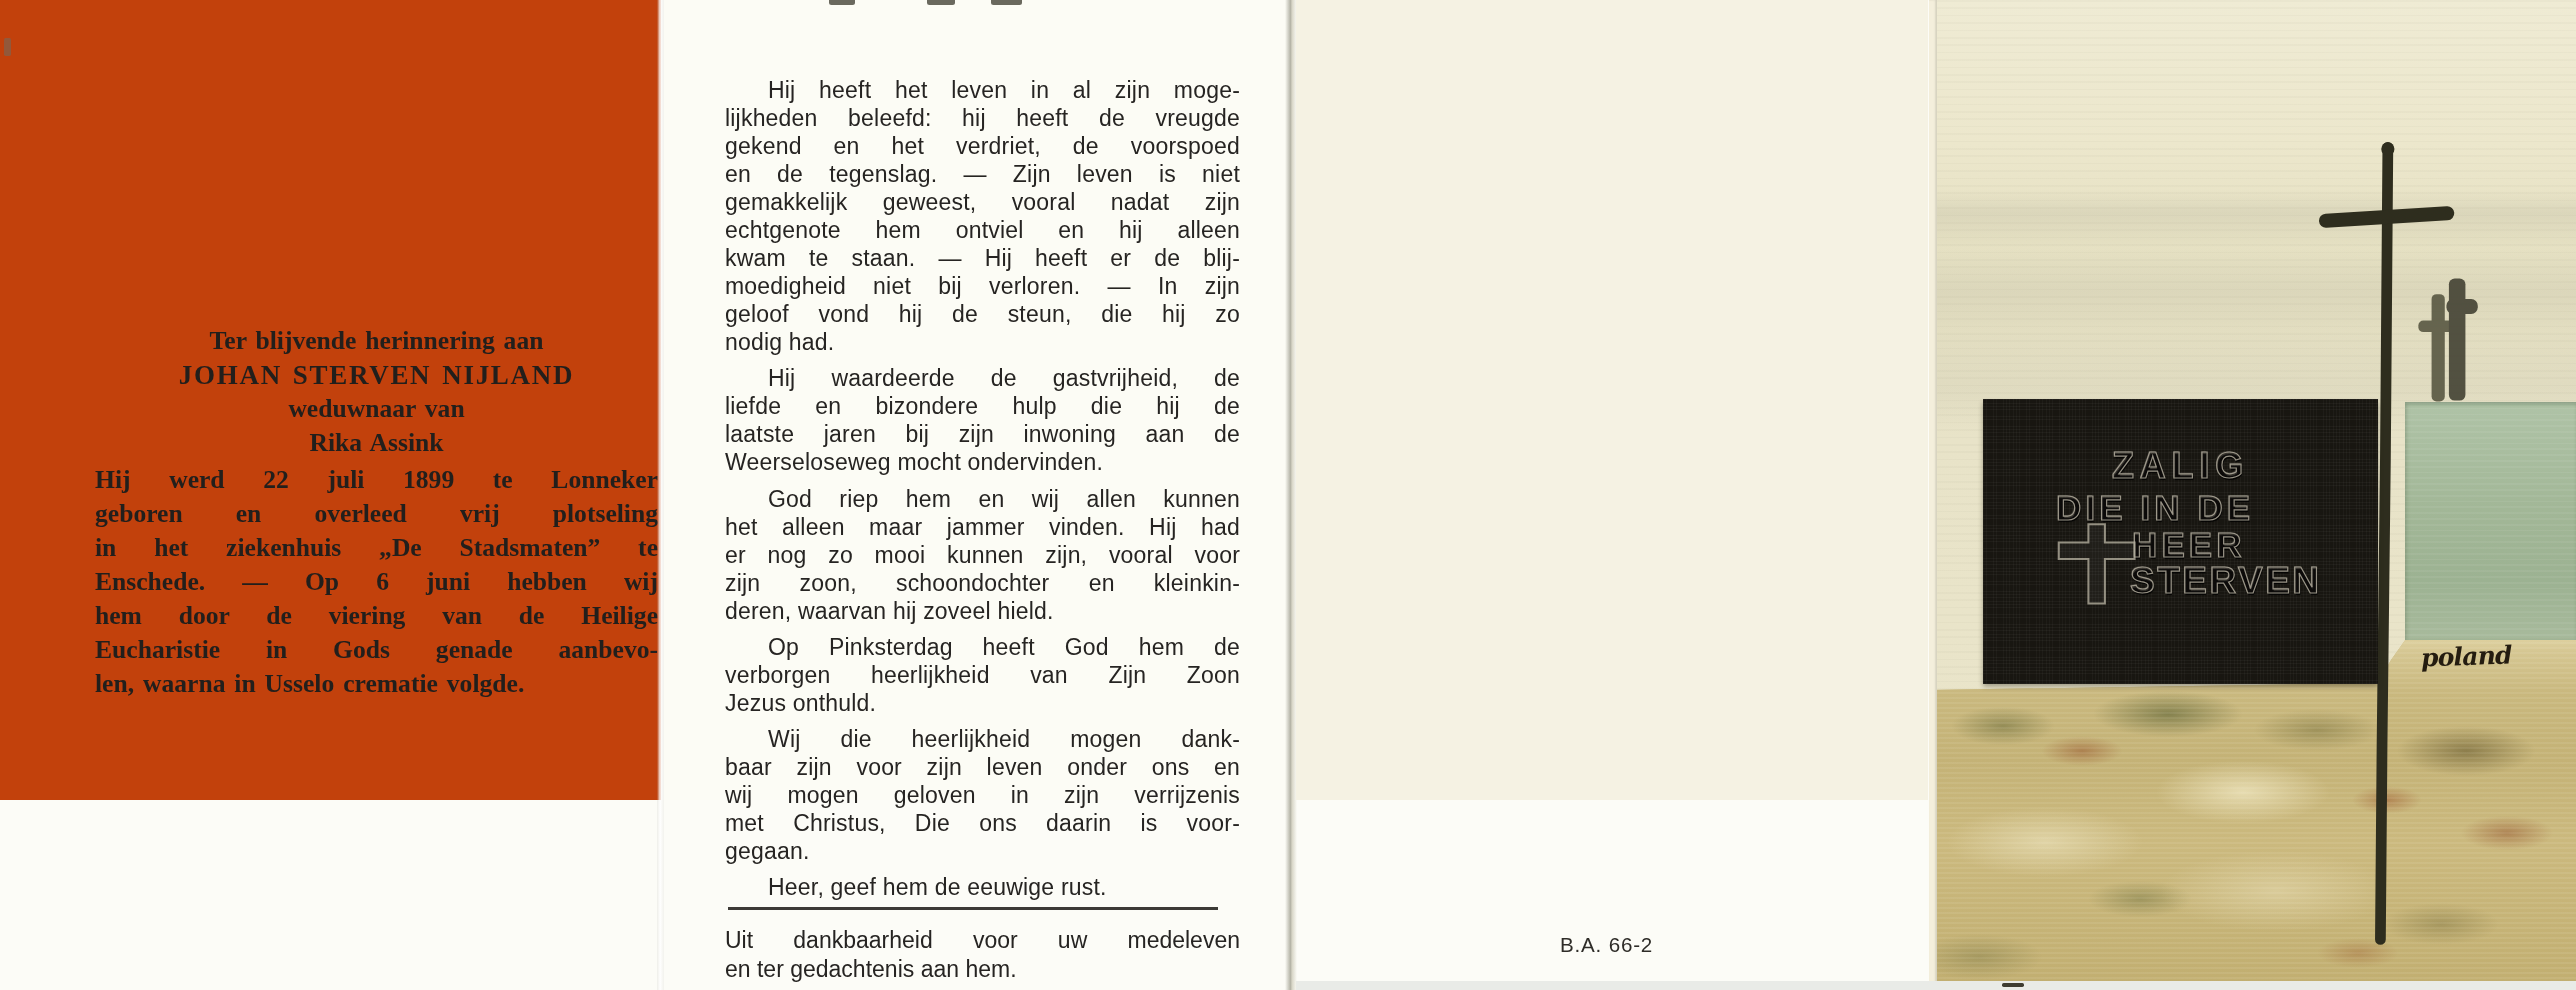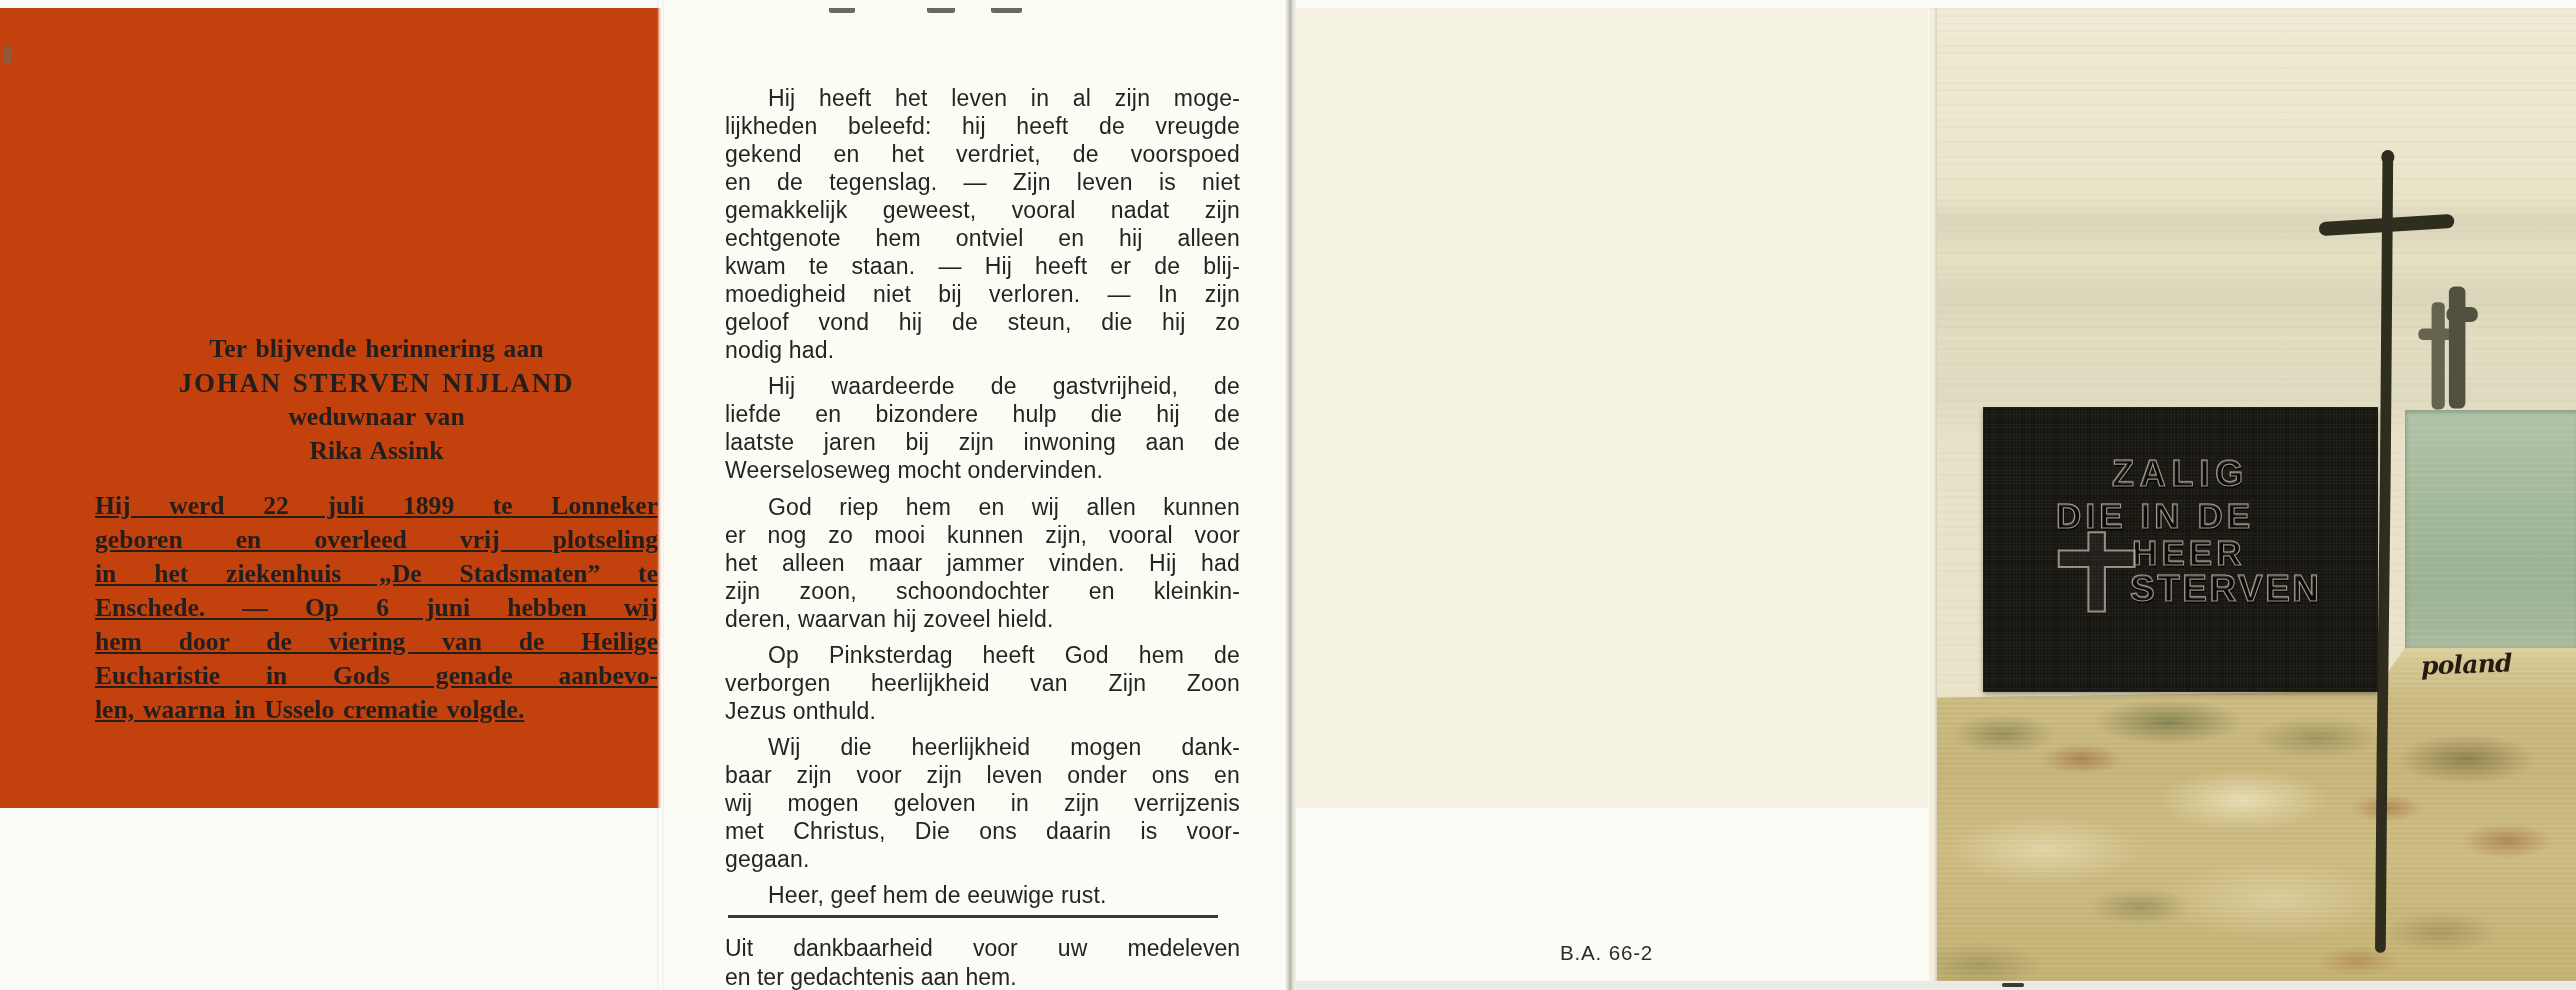--- a/index.html
+++ b/index.html
@@ -1,39 +1,39 @@
 <!DOCTYPE html>
 <html style="font-size:13.2px"><head>
 <meta charset="utf-8">
 <title>Scanned memorial card</title>
 <style>
   html,body{margin:0;padding:0;}
   body{width:2576px;height:991px;background:#e8e6da;font-family:"Liberation Sans",sans-serif;}
   #root{position:relative;width:2576px;height:991px;overflow:hidden;background:#fcfcf7;}
 
   
-  .panel{position:absolute;top:8px;height:800px;}
+  .panel{position:absolute;top:0;height:800px;}
   .ln{white-space:nowrap;}
   .just{text-align:justify;text-align-last:justify;white-space:normal;}
   .para-block .para + .para{margin-top:8.3px;}
   .linen{
     background-image:
       repeating-linear-gradient(0deg, rgba(120,115,90,0.022) 0 0.8px, transparent 0.8px 3.3px),
       repeating-linear-gradient(90deg, rgba(120,115,90,0.018) 0 0.8px, transparent 0.8px 4.1px);
   }
 
   
   #panel1{left:0;width:661px;background:#c2410c;}
   .p1block{position:absolute;left:95px;top:324px;width:563px;
     font-family:"Liberation Serif",serif;font-weight:bold;color:#221f1c;
     font-size:25.6px;line-height:34px;word-spacing:2.5px;}
   .p1header .ln{text-align:center;}
   .p1header .ln:nth-child(2){font-size:27px;letter-spacing:1.7px;}
   .p1header .ln:nth-child(4){font-size:25.6px;}
-  .p1body{margin-top:21px;text-decoration:underline;}
+  .p1body{margin-top:3px;}
   .edge-mark{position:absolute;left:4.1px;top:38px;width:7.4px;height:18px;background:#6e6c60;opacity:.55;border-radius:1.7px;}
 
   
   .crease{position:absolute;top:0;left:657px;width:6.6px;height:991px;
     background:linear-gradient(90deg, rgba(60,60,50,0.07), rgba(255,255,255,0.9) 45%, rgba(60,60,50,0.05));}
 
   
   #panel2{left:664px;width:624px;background:#fcfcf5;}
   .p2block{position:absolute;left:61px;top:76px;width:515px;
     color:#262422;font-size:23px;line-height:28px;letter-spacing:0.2px;}
@@ -161,22 +161,22 @@
           <div class="ln">nodig had.</div>
         </div>
         <div class="para">
           <div class="ln first just">Hij waardeerde de gastvrijheid, de</div>
           <div class="ln just">liefde en bizondere hulp die hij de</div>
           <div class="ln just">laatste jaren bij zijn inwoning aan de</div>
           <div class="ln">Weerseloseweg mocht ondervinden.</div>
         </div>
         <div class="para">
           <div class="ln first just">God riep hem en wij allen kunnen</div>
+          <div class="ln just">het alleen maar jammer vinden. Hij had</div>
           <div class="ln just">er nog zo mooi kunnen zijn, vooral voor</div>
-          <div class="ln just">het alleen maar jammer vinden. Hij had</div>
           <div class="ln just">zijn zoon, schoondochter en kleinkin-</div>
           <div class="ln">deren, waarvan hij zoveel hield.</div>
         </div>
         <div class="para">
           <div class="ln first just">Op Pinksterdag heeft God hem de</div>
           <div class="ln just">verborgen heerlijkheid van Zijn Zoon</div>
           <div class="ln">Jezus onthuld.</div>
         </div>
         <div class="para">
           <div class="ln first just">Wij die heerlijkheid mogen dank-</div>

